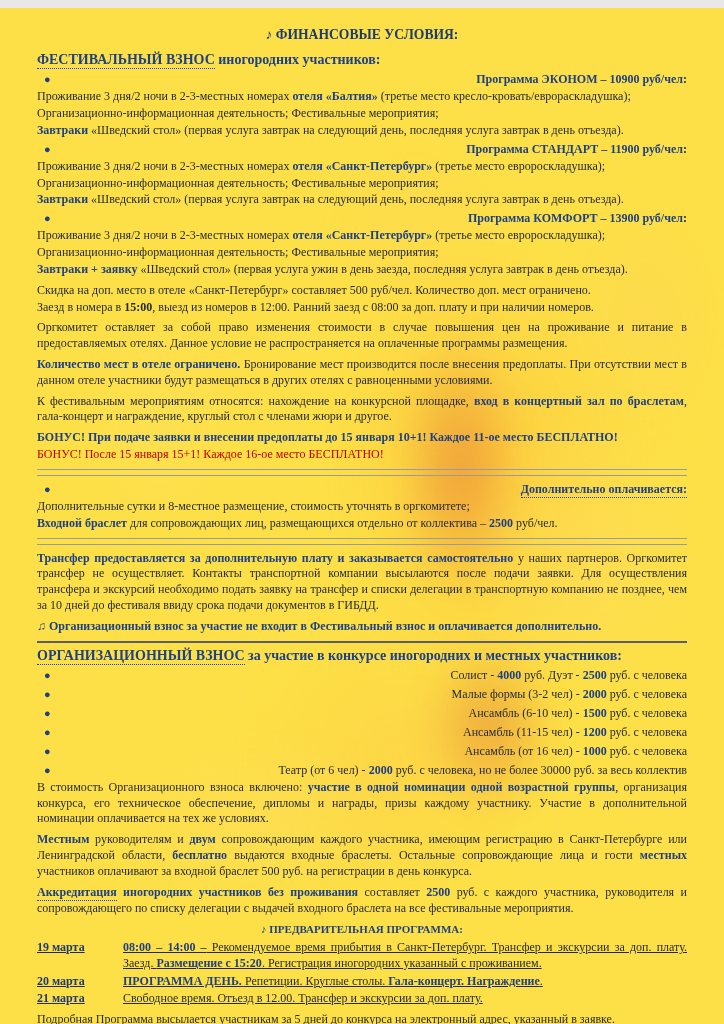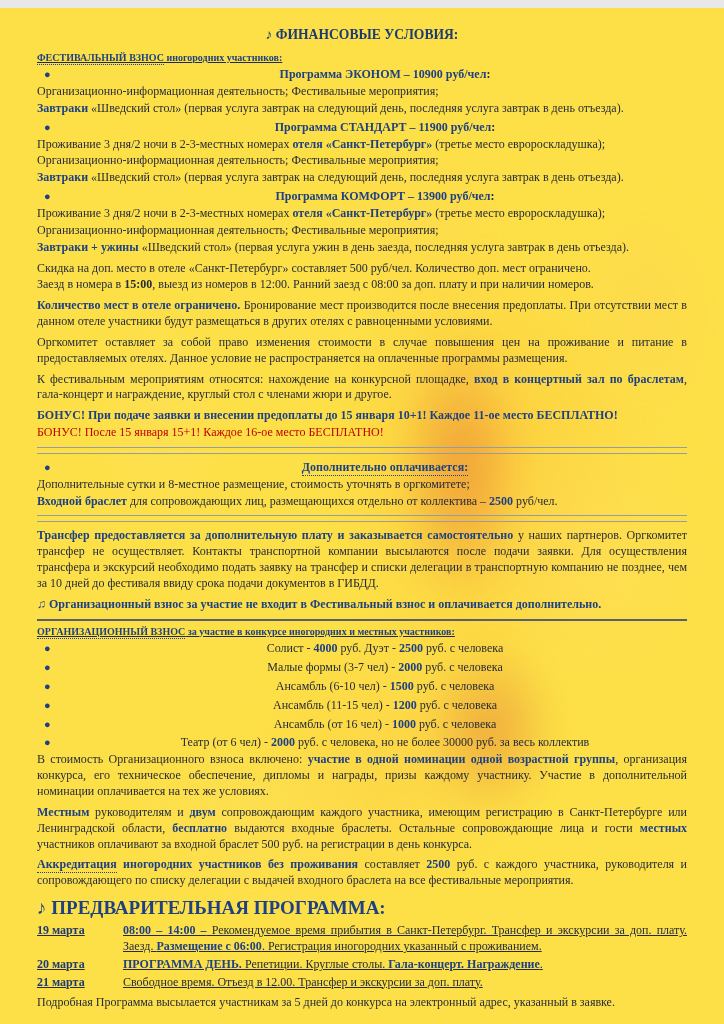--- a/index.html
+++ b/index.html
@@ -23,25 +23,25 @@
   .wm5{left:250px;top:600px;width:300px;height:300px;background:radial-gradient(closest-side,rgba(255,200,70,.40),rgba(255,200,70,0));}
   .wm6{left:110px;top:720px;width:280px;height:190px;background:radial-gradient(closest-side,rgba(255,220,100,.35),rgba(255,220,100,0));}
   .wm7{left:420px;top:630px;width:140px;height:180px;background:radial-gradient(closest-side,rgba(205,45,35,.28),rgba(205,45,35,0));}
   .wm8{left:80px;top:290px;width:160px;height:240px;background:radial-gradient(closest-side,rgba(255,225,120,.22),rgba(255,225,120,0));}
   .wm9{left:560px;top:180px;width:170px;height:260px;background:radial-gradient(closest-side,rgba(255,205,90,.30),rgba(255,205,90,0));}
   
   .content{position:relative;z-index:2;padding:18px 37px 0 37px;}
   .doc-title{text-align:center;font-weight:bold;font-size:13.6px;color:#1c3a73;margin:0 0 7px 0;}
   .para{margin:1px 0;text-align:justify;}
   .gap{margin-top:5px;}
-  .heading{margin:3px 0 1px 0;font-size:10px;text-align:left;text-decoration:underline;}
-  .center-head{margin:6px 0 3px 0;font-size:19px;}
+  .heading{margin:3px 0 1px 0;font-size:14px;text-align:left;}
+  .center-head{margin:6px 0 3px 0;text-align:center;font-size:11px;}
   .bullet-row{display:flex;margin:3px 0 1px 0;}
   .bullet-marker{width:46px;padding-left:7px;box-sizing:border-box;color:#1e4084;font-size:11px;line-height:1.45;}
-  .bullet-text{flex:1;margin:0;text-align:center;}
+  .bullet-text{flex:1;margin:0;text-align:right;}
   .prog-row{display:flex;margin:2px 0;text-decoration:underline;}
   .prog-date{width:86px;flex:0 0 86px;font-weight:bold;color:#1c3a73;}
   .prog-text{flex:1;margin:0;text-align:justify;}
   .hr2{height:5px;border-top:1px solid #959ca6;border-bottom:1px solid #959ca6;margin:6px 0;}
   .hr1{border-top:2px solid #59606b;margin:6px 0 4px 0;}
   
   .run-n{color:#262b38;}
   .run-b{color:#1e4084;font-weight:bold;}
   .run-bd{color:#262b38;font-weight:bold;}
   .run-rb{color:#c00000;font-weight:normal;}
@@ -65,40 +65,41 @@
   </div>
 
   <div class="content">
     <p class="doc-title">♪ ФИНАНСОВЫЕ УСЛОВИЯ:</p>
     <div id="blocks">
         <p class="para heading"><span class="run-ub">ФЕСТИВАЛЬНЫЙ ВЗНОС</span><span class="run-b"> иногородних участников:</span></p>
         <div class="bullet-row">
           <span class="bullet-marker">●</span>
           <p class="bullet-text"><span class="run-b">Программа ЭКОНОМ – 10900 руб/чел</span><span class="run-bd">:</span></p>
         </div>
+        <p class="para"><span class="run-n">Проживание 3 дня/2 ночи в 2-3-местных номерах </span><span class="run-b">отеля «Балтия»</span><span class="run-n"> (третье место кресло-кровать/еврораскладушка);</span></p>
         <p class="para"><span class="run-n">Организационно-информационная деятельность; Фестивальные мероприятия;</span></p>
         <p class="para"><span class="run-b">Завтраки</span><span class="run-n"> «Шведский стол» (первая услуга завтрак на следующий день, последняя услуга завтрак в день отъезда).</span></p>
         <div class="bullet-row">
           <span class="bullet-marker">●</span>
           <p class="bullet-text"><span class="run-b">Программа СТАНДАРТ – 11900 руб/чел</span><span class="run-bd">:</span></p>
         </div>
         <p class="para"><span class="run-n">Проживание 3 дня/2 ночи в 2-3-местных номерах </span><span class="run-b">отеля «Санкт-Петербург»</span><span class="run-n"> (третье место евророскладушка);</span></p>
         <p class="para"><span class="run-n">Организационно-информационная деятельность; Фестивальные мероприятия;</span></p>
         <p class="para"><span class="run-b">Завтраки</span><span class="run-n"> «Шведский стол» (первая услуга завтрак на следующий день, последняя услуга завтрак в день отъезда).</span></p>
         <div class="bullet-row">
           <span class="bullet-marker">●</span>
           <p class="bullet-text"><span class="run-b">Программа КОМФОРТ – 13900 руб/чел</span><span class="run-bd">:</span></p>
         </div>
         <p class="para"><span class="run-n">Проживание 3 дня/2 ночи в 2-3-местных номерах </span><span class="run-b">отеля «Санкт-Петербург»</span><span class="run-n"> (третье место евророскладушка);</span></p>
         <p class="para"><span class="run-n">Организационно-информационная деятельность; Фестивальные мероприятия;</span></p>
-        <p class="para"><span class="run-b">Завтраки + ужины</span><span class="run-n"> «Шведский стол» (первая услуга ужин в день заезда, последняя услуга завтрак в день отъезда).</span></p>
+        <p class="para"><span class="run-b">Завтраки + заявку</span><span class="run-n"> «Шведский стол» (первая услуга ужин в день заезда, последняя услуга завтрак в день отъезда).</span></p>
         <p class="para gap"><span class="run-n">Скидка на доп. место в отеле «Санкт-Петербург» составляет 500 руб/чел. Количество доп. мест ограничено.</span></p>
         <p class="para"><span class="run-n">Заезд в номера в </span><span class="run-bd">15:00</span><span class="run-n">, выезд из номеров в 12:00. Ранний заезд с 08:00 за доп. плату и при наличии номеров.</span></p>
+        <p class="para gap"><span class="run-n">Оргкомитет оставляет за собой право изменения стоимости в случае повышения цен на проживание и питание в предоставляемых отелях. Данное условие не распространяется на оплаченные программы размещения.</span></p>
         <p class="para gap"><span class="run-b">Количество мест в отеле ограничено.</span><span class="run-n"> Бронирование мест производится после внесения предоплаты. При отсутствии мест в данном отеле участники будут размещаться в других отелях с равноценными условиями.</span></p>
-        <p class="para gap"><span class="run-n">Оргкомитет оставляет за собой право изменения стоимости в случае повышения цен на проживание и питание в предоставляемых отелях. Данное условие не распространяется на оплаченные программы размещения.</span></p>
         <p class="para gap"><span class="run-n">К фестивальным мероприятиям относятся: нахождение на конкурсной площадке, </span><span class="run-b">вход в концертный зал по браслетам</span><span class="run-n">, гала-концерт и награждение, круглый стол с членами жюри и другое.</span></p>
         <p class="para gap"><span class="run-b">БОНУС! При подаче заявки и внесении предоплаты до 15 января 10+1! Каждое 11-ое место БЕСПЛАТНО!</span></p>
         <p class="para"><span class="run-rb">БОНУС! После 15 января 15+1! Каждое 16-ое место БЕСПЛАТНО!</span></p>
         <div class="hr2"></div>
         <div class="bullet-row">
           <span class="bullet-marker">●</span>
           <p class="bullet-text"><span class="run-ub">Дополнительно оплачивается:</span></p>
         </div>
         <p class="para"><span class="run-n">Дополнительные сутки и 8-местное размещение, стоимость уточнять в оргкомитете;</span></p>
         <p class="para"><span class="run-b">Входной браслет</span><span class="run-n"> для сопровождающих лиц, размещающихся отдельно от коллектива – </span><span class="run-b">2500</span><span class="run-n"> руб/чел.</span></p>
@@ -106,21 +107,21 @@
         <p class="para"><span class="run-b">Трансфер предоставляется за дополнительную плату и заказывается самостоятельно</span><span class="run-n"> у наших партнеров. Оргкомитет трансфер не осуществляет. Контакты транспортной компании высылаются после подачи заявки. Для осуществления трансфера и экскурсий необходимо подать заявку на трансфер и списки делегации в транспортную компанию не позднее, чем за 10 дней до фестиваля ввиду срока подачи документов в ГИБДД.</span></p>
         <p class="para gap"><span class="run-b">♫ Организационный взнос за участие не входит в Фестивальный взнос и оплачивается дополнительно.</span></p>
         <div class="hr1"></div>
         <p class="para heading"><span class="run-ub">ОРГАНИЗАЦИОННЫЙ ВЗНОС</span><span class="run-b"> за участие в конкурсе иногородних и местных участников:</span></p>
         <div class="bullet-row">
           <span class="bullet-marker">●</span>
           <p class="bullet-text"><span class="run-n">Солист - </span><span class="run-b">4000</span><span class="run-n"> руб. Дуэт - </span><span class="run-b">2500</span><span class="run-n"> руб. с человека</span></p>
         </div>
         <div class="bullet-row">
           <span class="bullet-marker">●</span>
-          <p class="bullet-text"><span class="run-n">Малые формы (3-7 чел) - </span><span class="run-b">2000</span><span class="run-n"> руб. с человека</span></p>
+          <p class="bullet-text"><span class="run-n">Малые формы (3-2 чел) - </span><span class="run-b">2000</span><span class="run-n"> руб. с человека</span></p>
         </div>
         <div class="bullet-row">
           <span class="bullet-marker">●</span>
           <p class="bullet-text"><span class="run-n">Ансамбль (6-10 чел) - </span><span class="run-b">1500</span><span class="run-n"> руб. с человека</span></p>
         </div>
         <div class="bullet-row">
           <span class="bullet-marker">●</span>
           <p class="bullet-text"><span class="run-n">Ансамбль (11-15 чел) - </span><span class="run-b">1200</span><span class="run-n"> руб. с человека</span></p>
         </div>
         <div class="bullet-row">
@@ -130,21 +131,21 @@
         <div class="bullet-row">
           <span class="bullet-marker">●</span>
           <p class="bullet-text"><span class="run-n">Театр (от 6 чел) - </span><span class="run-b">2000</span><span class="run-n"> руб. с человека, но не более 30000 руб. за весь коллектив</span></p>
         </div>
         <p class="para"><span class="run-n">В стоимость Организационного взноса включено: </span><span class="run-b">участие в одной номинации одной возрастной группы</span><span class="run-n">, организация конкурса, его техническое обеспечение, дипломы и награды, призы каждому участнику. Участие в дополнительной номинации оплачивается на тех же условиях.</span></p>
         <p class="para gap"><span class="run-b">Местным</span><span class="run-n"> руководителям и </span><span class="run-b">двум</span><span class="run-n"> сопровождающим каждого участника, имеющим регистрацию в Санкт-Петербурге или Ленинградской области, </span><span class="run-b">бесплатно</span><span class="run-n"> выдаются входные браслеты. Остальные сопровождающие лица и гости </span><span class="run-b">местных</span><span class="run-n"> участников оплачивают за входной браслет 500 руб. на регистрации в день конкурса.</span></p>
         <p class="para gap"><span class="run-ub">Аккредитация</span><span class="run-b"> иногородних участников без проживания</span><span class="run-n"> составляет </span><span class="run-b">2500</span><span class="run-n"> руб. с каждого участника, руководителя и сопровождающего по списку делегации с выдачей входного браслета на все фестивальные мероприятия.</span></p>
         <p class="center-head"><span class="run-b">♪ ПРЕДВАРИТЕЛЬНАЯ ПРОГРАММА:</span></p>
         <div class="prog-row">
           <span class="prog-date">19 марта</span>
-          <p class="prog-text"><span class="run-b">08:00 – 14:00 –</span><span class="run-n"> Рекомендуемое время прибытия в Санкт-Петербург. Трансфер и экскурсии за доп. плату. Заезд. </span><span class="run-b">Размещение с 06:00</span><span class="run-n">. Регистрация иногородних указанный с проживанием.</span></p>
+          <p class="prog-text"><span class="run-b">08:00 – 14:00 –</span><span class="run-n"> Рекомендуемое время прибытия в Санкт-Петербург. Трансфер и экскурсии за доп. плату. Заезд. </span><span class="run-b">Размещение с 15:20</span><span class="run-n">. Регистрация иногородних указанный с проживанием.</span></p>
         </div>
         <div class="prog-row">
           <span class="prog-date">20 марта</span>
           <p class="prog-text"><span class="run-b">ПРОГРАММА ДЕНЬ.</span><span class="run-n"> Репетиции. Круглые столы. </span><span class="run-b">Гала-концерт. Награждение</span><span class="run-n">.</span></p>
         </div>
         <div class="prog-row">
           <span class="prog-date">21 марта</span>
           <p class="prog-text"><span class="run-n">Свободное время. Отъезд в 12.00. Трансфер и экскурсии за доп. плату.</span></p>
         </div>
         <p class="para gap"><span class="run-n">Подробная Программа высылается участникам за 5 дней до конкурса на электронный адрес, указанный в заявке.</span></p>

